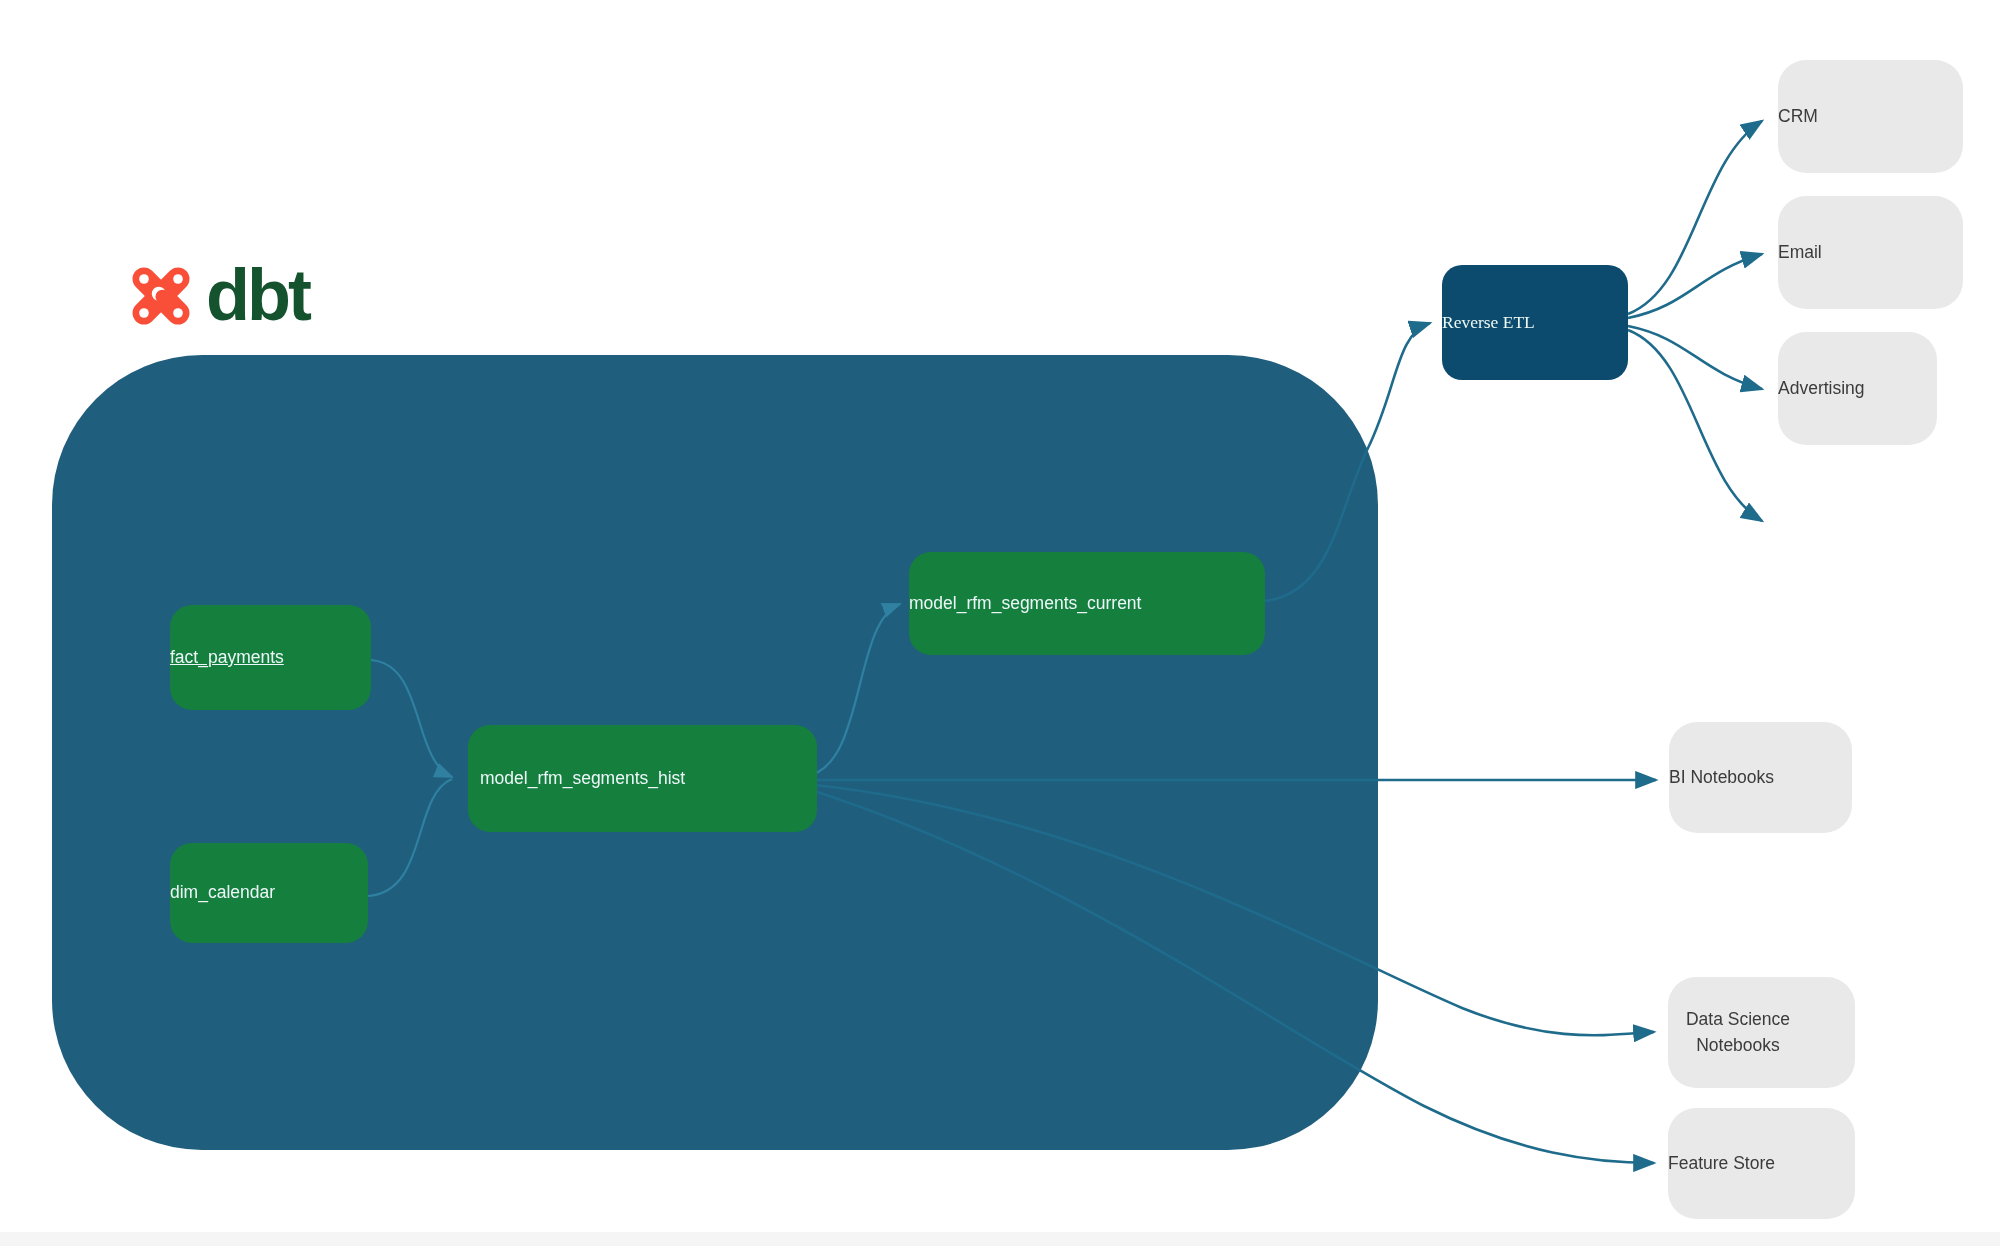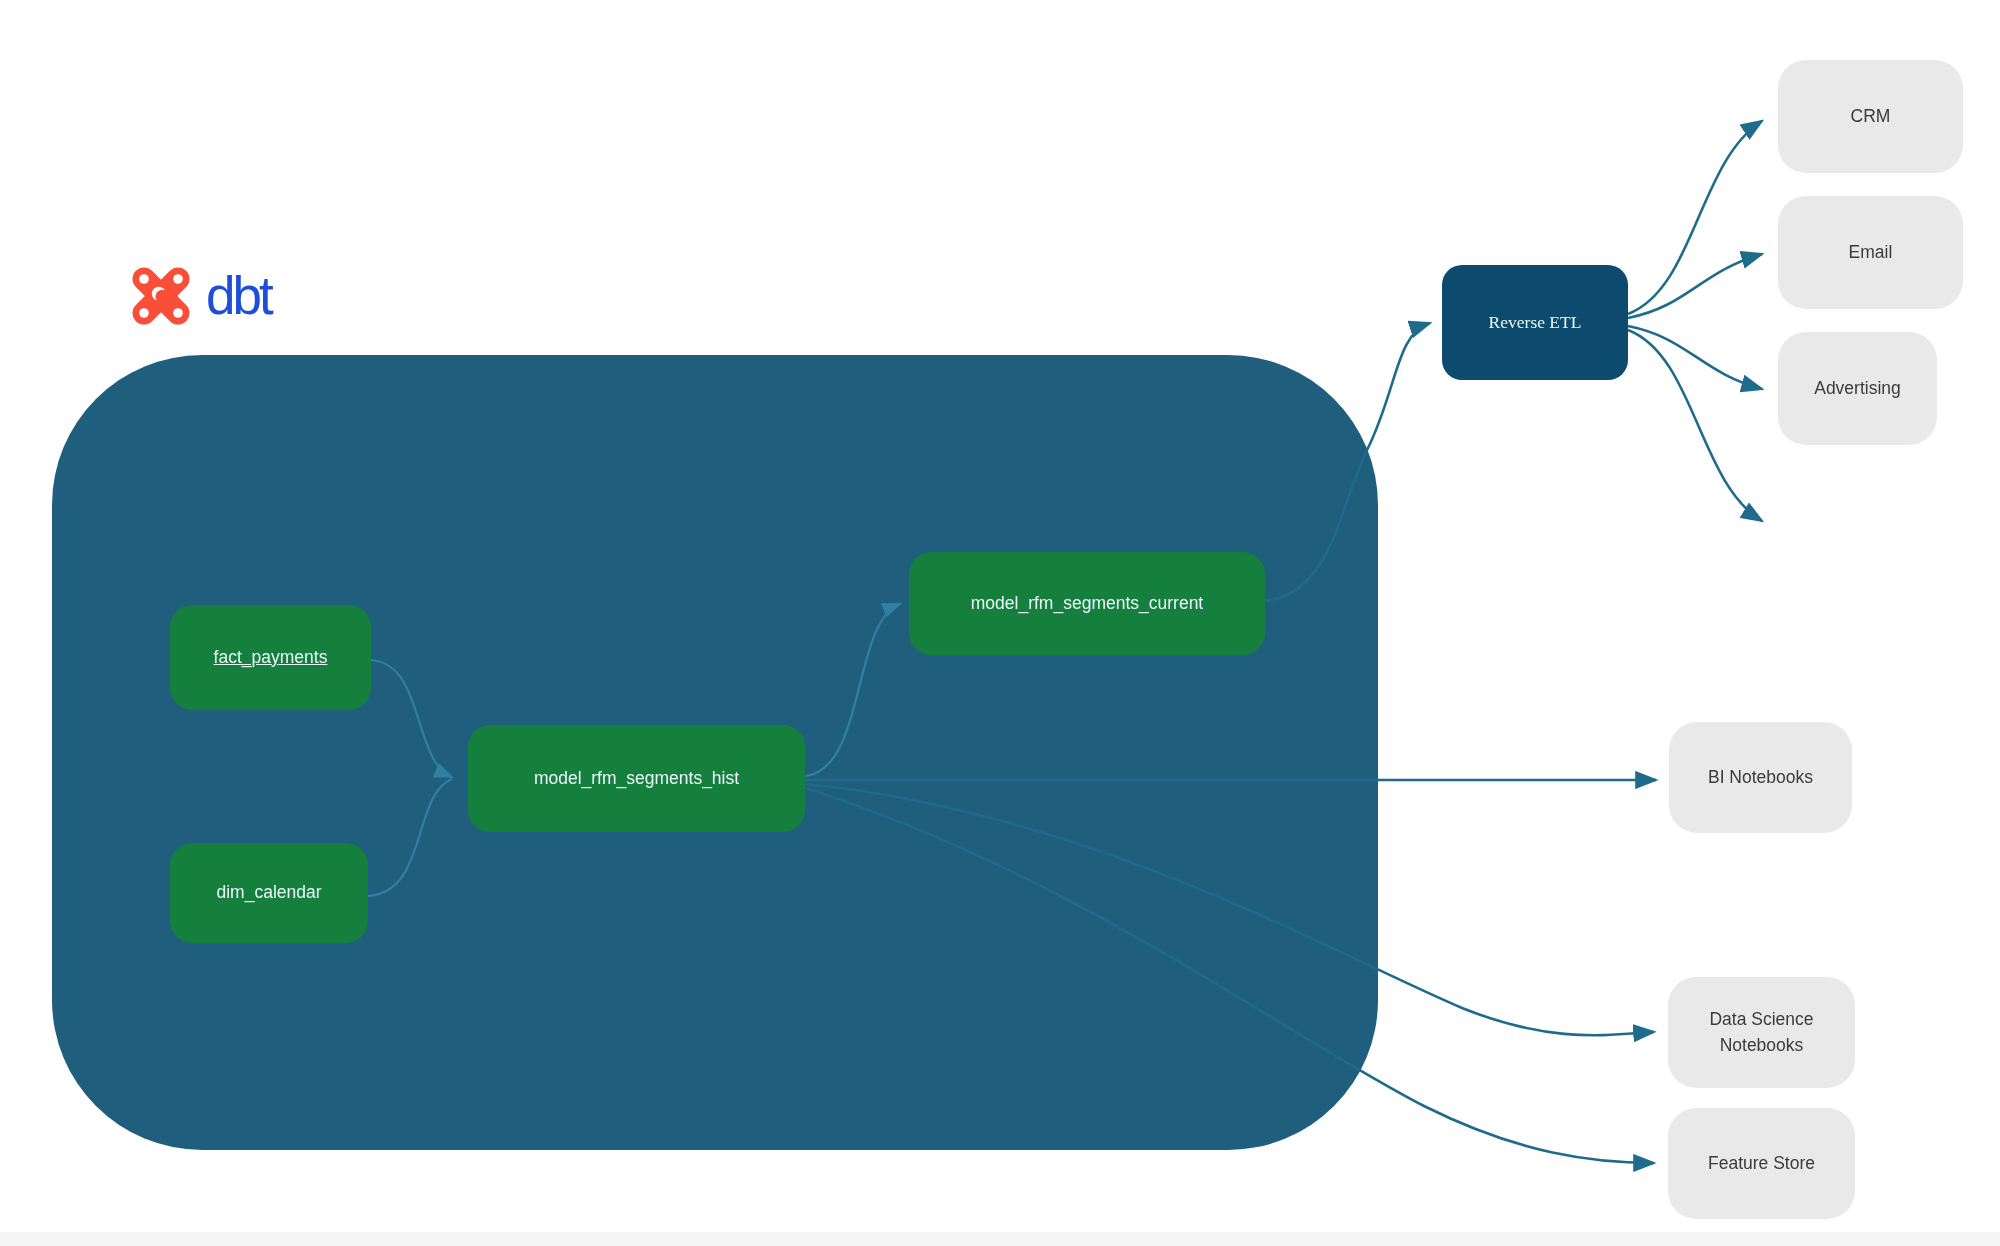--- a/index.html
+++ b/index.html
@@ -8,44 +8,44 @@
     width:2000px;height:1246px;
     background:#ffffff;
     overflow:hidden;
     font-family:"Liberation Sans", sans-serif;
   }
   
   .logo{position:absolute;left:122px;top:248px;width:300px;height:95px;}
   .logo-icon{position:absolute;left:2px;top:11px;width:74px;height:74px;}
   .logo-word{
     position:absolute;left:84px;top:0px;
-    font-size:53px;font-weight:normal;color:#1d4ed8;
+    font-size:72px;font-weight:bold;color:#14532d;
     letter-spacing:-3px;line-height:95px;
   }
   
   .dbt-container{
     position:absolute;left:52px;top:355px;width:1326px;height:795px;
     background:#205e7d;border-radius:150px;
   }
   
   #edges{position:absolute;left:0;top:0;width:2000px;height:1246px;pointer-events:none;}
   .edge{fill:none;}
   .edge-in{stroke:#2f80a1;stroke-width:2.2px;}
   .edge-out{stroke:#1f6b8c;stroke-width:2.6px;}
   
   .node{
-    position:absolute;display:flex;align-items:center;justify-content:center;
+    position:absolute;display:flex;align-items:center;
     text-align:center;font-size:17.5px;line-height:1.45;
   }
   .node-model{background:#15803d;color:#edf7fa;border-radius:22px;}
   .node-etl{background:#0c4a6e;color:#eefaf4;border-radius:20px;font-family:Liberation Serif, serif;}
   .node-dest{background:#e9e9e9;color:#3b3b3b;border-radius:28px;}
   .n-fact{left:170px;top:605px;width:201px;height:105px;text-decoration:underline;}
   .n-dim{left:170px;top:843px;width:198px;height:100px;}
-  .n-hist{left:468px;top:725px;width:337px;height:107px;}
+  .n-hist{left:468px;top:725px;width:337px;height:107px;padding-left:12px;}
   .n-current{left:909px;top:552px;width:356px;height:103px;}
   .n-etl{left:1442px;top:265px;width:186px;height:115px;}
   .n-crm{left:1778px;top:60px;width:185px;height:113px;}
   .n-email{left:1778px;top:196px;width:185px;height:113px;}
   .n-adv{left:1778px;top:332px;width:159px;height:113px;}
   .n-sms{left:1778px;top:468px;width:185px;height:113px;}
   .n-bi{left:1669px;top:722px;width:183px;height:111px;}
   .n-dsn{left:1668px;top:977px;width:187px;height:111px;}
   .n-dsn .node-label{display:inline-block;width:140px;}
   .n-fs{left:1668px;top:1108px;width:187px;height:111px;}

